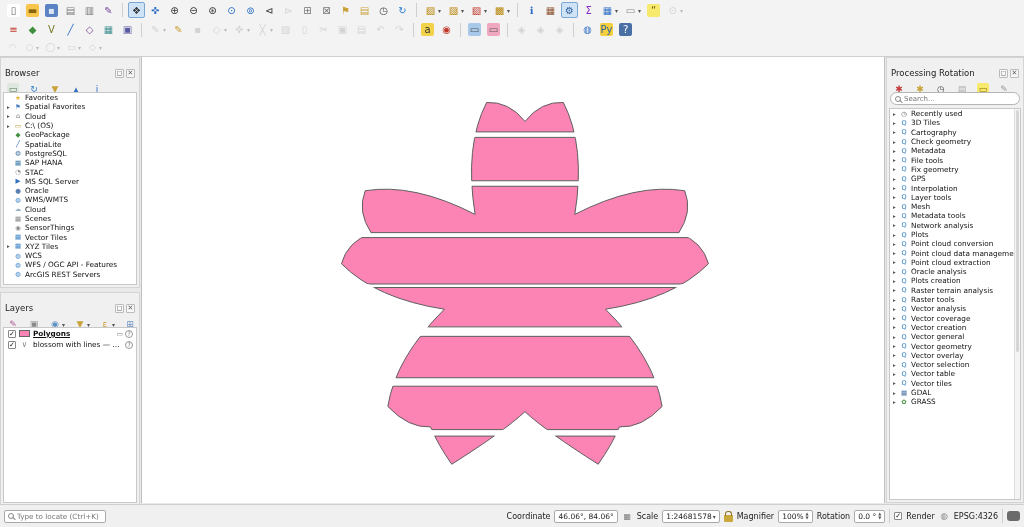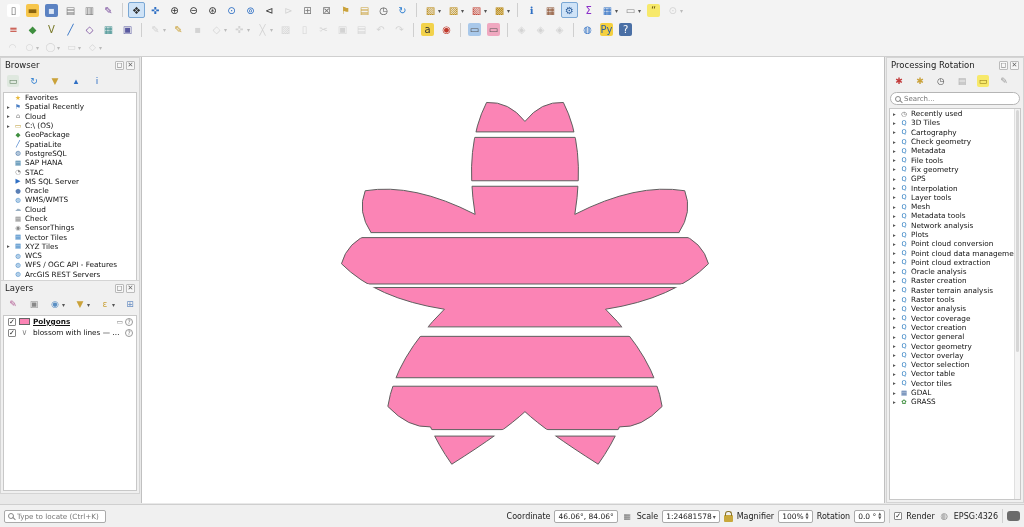--- a/index.html
+++ b/index.html
@@ -17,40 +17,40 @@
   .tbtn.disabled { opacity:.35; }
   .chip { display:inline-flex; align-items:center; justify-content:center;
     width:13px; height:13px; border-radius:2px; font-size:10px; line-height:13px; }
   .tbrow3 .chip { width:11px; height:11px; font-size:9px; }
   .dd { font-size:6px; color:#555; margin-left:1px; }
   .tsep { width:1px; height:14px; background:#cfcfcf; margin:0 4px; }
 
   
   .panel { position:absolute; background:#f0f0f0; border:1px solid #d4d4d4; }
   .panel-head { height:14px; display:flex; align-items:center; padding:0 4px;
-    font-size:8.5px; color:#222; }
+    font-size:8.5px; color:#222;margin-top:8px; }
   .panel-head .sp { flex:1; }
   .phbtn { width:9px; height:9px; display:inline-flex; align-items:center;
     justify-content:center; font-size:7px; color:#666; margin-left:2px;
     border:1px solid #bbb; border-radius:1px; background:#f7f7f7; }
   .ptools { height:18px; display:flex; align-items:center; padding:0 3px; gap:3px; }
   .ptools .chip { width:12px; height:12px; font-size:9px; }
   .tree { position:absolute; left:2px; right:2px; bottom:2px; background:#fff;
     border:1px solid #c8c8c8; overflow:hidden; }
   .trow { display:flex; align-items:center; height:9.3px; font-size:7.3px;
     padding-left:3px; white-space:nowrap; }
   .trow .arrow { width:7px; font-size:5.5px; color:#555; flex:0 0 7px; }
   .trow .ticon { width:8px; height:8px; border-radius:1px; display:inline-flex;
     align-items:center; justify-content:center; font-size:6.5px; margin-right:3px;
     flex:0 0 8px; }
 
   #browser-panel { left:0; top:57px; width:140px; height:231px; }
   #browser-tree { top:34px; }
 
-  #layers-panel { left:0; top:280px; width:140px; height:214px; }
+  #layers-panel { left:0; top:292px; width:140px; height:214px; }
   #layers-tree { top:34px; }
   .lrow { display:flex; align-items:center; height:11px; font-size:7.3px;
     padding-left:4px; gap:3px; white-space:nowrap; }
   .cb { width:8px; height:8px; border:1px solid #888; background:#fff;
     display:inline-flex; align-items:center; justify-content:center;
     font-size:7px; color:#222; flex:0 0 8px; border-radius:1px;}
   .swatch { width:11px; height:7px; border:1px solid #666; flex:0 0 11px; }
   .lname { overflow:hidden; text-overflow:ellipsis; }
   .lname.current { font-weight:bold; text-decoration:underline; }
   .lind { margin-left:auto; display:flex; gap:2px; padding-right:3px; color:#777;
@@ -366,21 +366,21 @@
     </div>
   <div class="tree" id="browser-tree">
       <div class="trow">
         <span class="arrow"></span>
         <span class="ticon" style="color: rgb(232, 185, 60);">★</span>
         <span>Favorites</span>
       </div>
       <div class="trow">
         <span class="arrow">▸</span>
         <span class="ticon" style="color: rgb(74, 127, 196);">⚑</span>
-        <span>Spatial Recently</span>
+        <span>Spatial Favorites</span>
       </div>
       <div class="trow">
         <span class="arrow">▸</span>
         <span class="ticon" style="color: rgb(119, 119, 119);">⌂</span>
         <span>Cloud</span>
       </div>
       <div class="trow">
         <span class="arrow">▸</span>
         <span class="ticon" style="color: rgb(184, 150, 46);">▭</span>
         <span>C:\ (OS)</span>
@@ -426,21 +426,21 @@
         <span>WMS/WMTS</span>
       </div>
       <div class="trow">
         <span class="arrow"></span>
         <span class="ticon" style="color: rgb(154, 176, 196);">☁</span>
         <span>Cloud</span>
       </div>
       <div class="trow">
         <span class="arrow"></span>
         <span class="ticon" style="color: rgb(136, 136, 136);">▦</span>
-        <span>Check</span>
+        <span>Scenes</span>
       </div>
       <div class="trow">
         <span class="arrow"></span>
         <span class="ticon" style="color: rgb(136, 136, 136);">◉</span>
         <span>SensorThings</span>
       </div>
       <div class="trow">
         <span class="arrow"></span>
         <span class="ticon" style="color: rgb(58, 130, 196);">▦</span>
         <span>Vector Tiles</span>
@@ -726,21 +726,21 @@
         <span>Point cloud extraction</span>
       </div>
       <div class="trow">
         <span class="arrow">▸</span>
         <span class="ticon" style="color: rgb(42, 123, 192);">Q</span>
         <span>Oracle analysis</span>
       </div>
       <div class="trow">
         <span class="arrow">▸</span>
         <span class="ticon" style="color: rgb(42, 123, 192);">Q</span>
-        <span>Raster creation</span>
+        <span>Plots creation</span>
       </div>
       <div class="trow">
         <span class="arrow">▸</span>
         <span class="ticon" style="color: rgb(42, 123, 192);">Q</span>
         <span>Raster terrain analysis</span>
       </div>
       <div class="trow">
         <span class="arrow">▸</span>
         <span class="ticon" style="color: rgb(42, 123, 192);">Q</span>
         <span>Raster tools</span>

